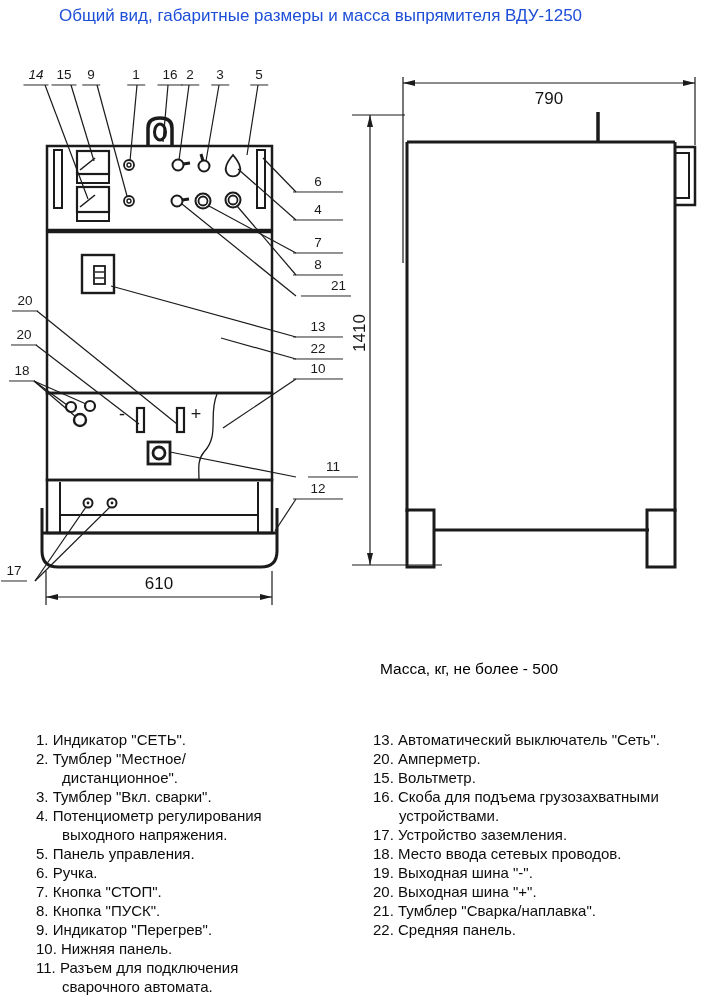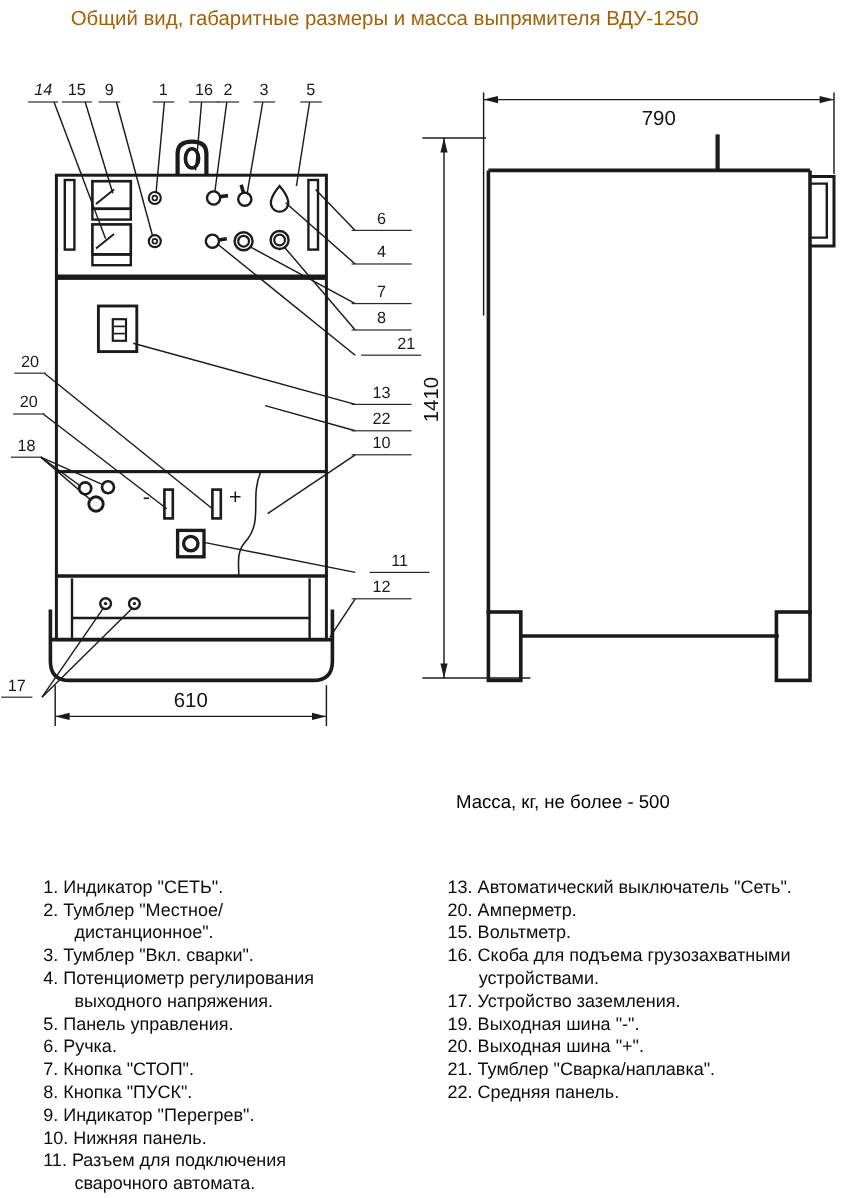--- a/index.html
+++ b/index.html
@@ -1,19 +1,19 @@
 <!DOCTYPE html>
 <html><head>
 <meta charset="utf-8">
 <style>
   html,body{margin:0;padding:0;background:#fff;}
   .stage{position:relative;width:705px;height:998px;background:#ffffff;
          font-family:"Liberation Sans",sans-serif;color:#111;overflow:hidden;}
   .title{position:absolute;top:6px;left:0;width:615px;text-align:center;
-         padding-left:26px;box-sizing:border-box;font-size:17px;color:#a16207;}
+         padding-left:26px;box-sizing:border-box;font-size:17px;color:#1d4ed8;}
   .blueprint{position:absolute;left:0;top:0;width:705px;height:660px;}
   .callout{position:absolute;transform:translate(-50%,-100%);font-size:13.5px;line-height:1.15;
            padding:0 5px 1px;border-bottom:1.4px solid #2a2a2a;white-space:nowrap;color:#1a1a1a;}
   .callout.right{min-width:40px;text-align:center;}
   .callout.left{min-width:16px;text-align:center;}
   .callout.bus{border-bottom:none;font-size:18px;padding:0 2px;}
   .dim{position:absolute;font-size:17px;color:#141414;transform:translate(-50%,-100%);white-space:nowrap;}
   .dim.vertical{transform:translate(-50%,-50%) rotate(-90deg);}
   .mass{position:absolute;left:380px;top:660px;font-size:15.5px;color:#000000;}
   .legend{position:absolute;top:730px;font-size:15px;line-height:19px;color:#0d0d0d;}
@@ -208,19 +208,20 @@
       <div class="legend-item">10. Нижняя панель.</div>
       <div class="legend-item">11. Разъем для подключения сварочного автомата.</div>
       <div class="legend-item">12. Опора.</div>
     </div>
   <div class="legend right-col">
       <div class="legend-item">13. Автоматический выключатель "Сеть".</div>
       <div class="legend-item">20. Амперметр.</div>
       <div class="legend-item">15. Вольтметр.</div>
       <div class="legend-item">16. Скоба для подъема грузозахватными устройствами.</div>
       <div class="legend-item">17. Устройство заземления.</div>
+      <div class="legend-item">18. Место ввода сетевых проводов.</div>
       <div class="legend-item">19. Выходная шина "-".</div>
       <div class="legend-item">20. Выходная шина "+".</div>
       <div class="legend-item">21. Тумблер "Сварка/наплавка".</div>
       <div class="legend-item">22. Средняя панель.</div>
     </div>
 
 </div>
 
 </body></html>

